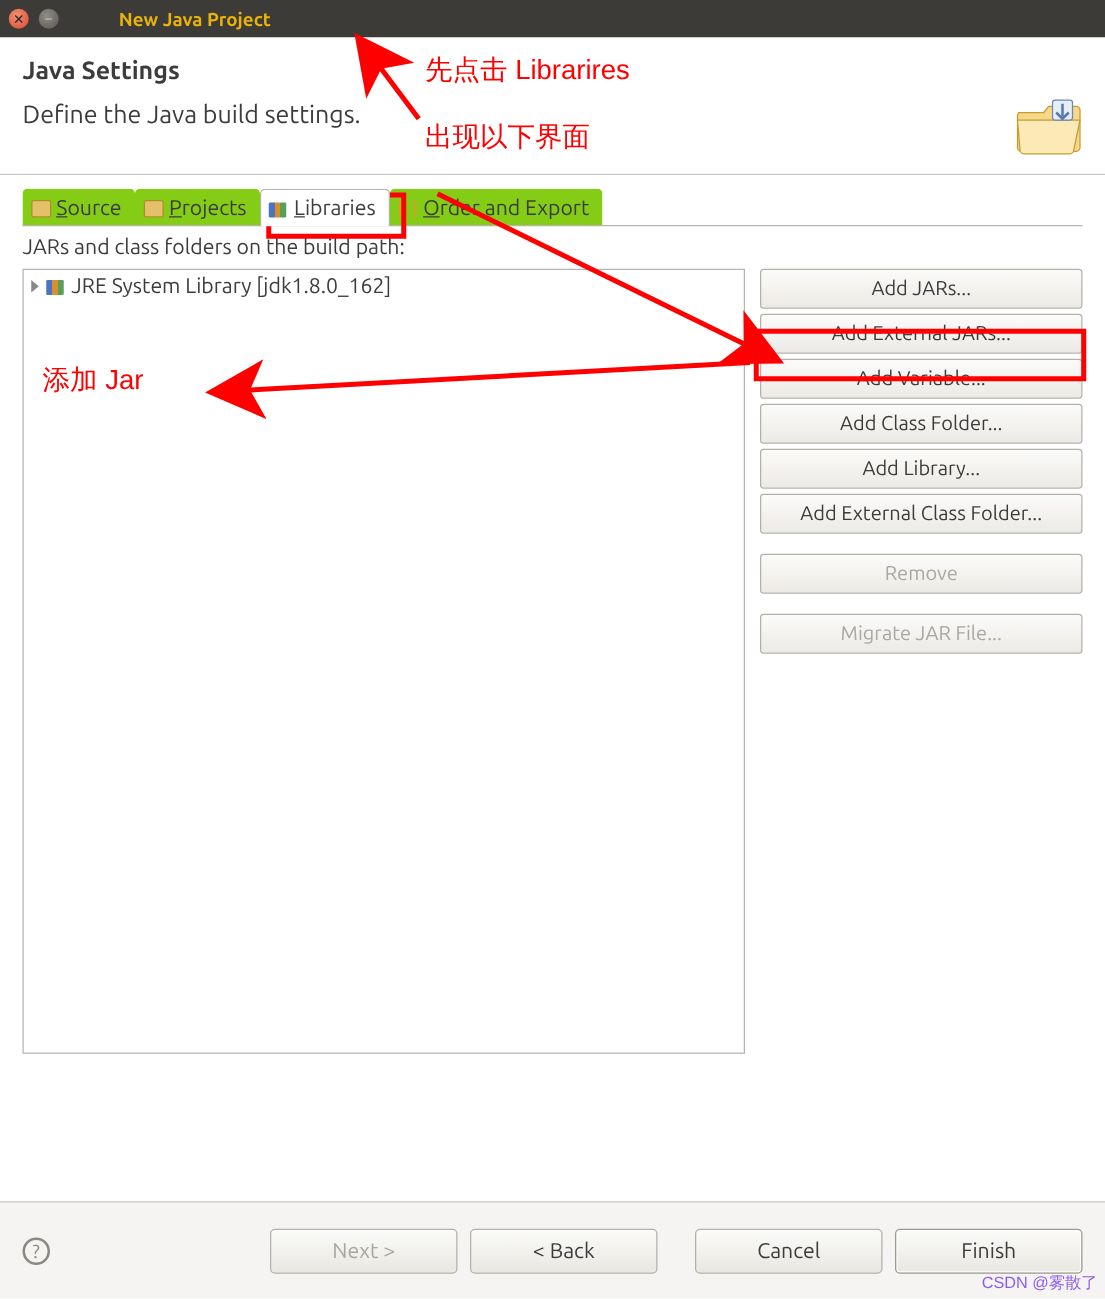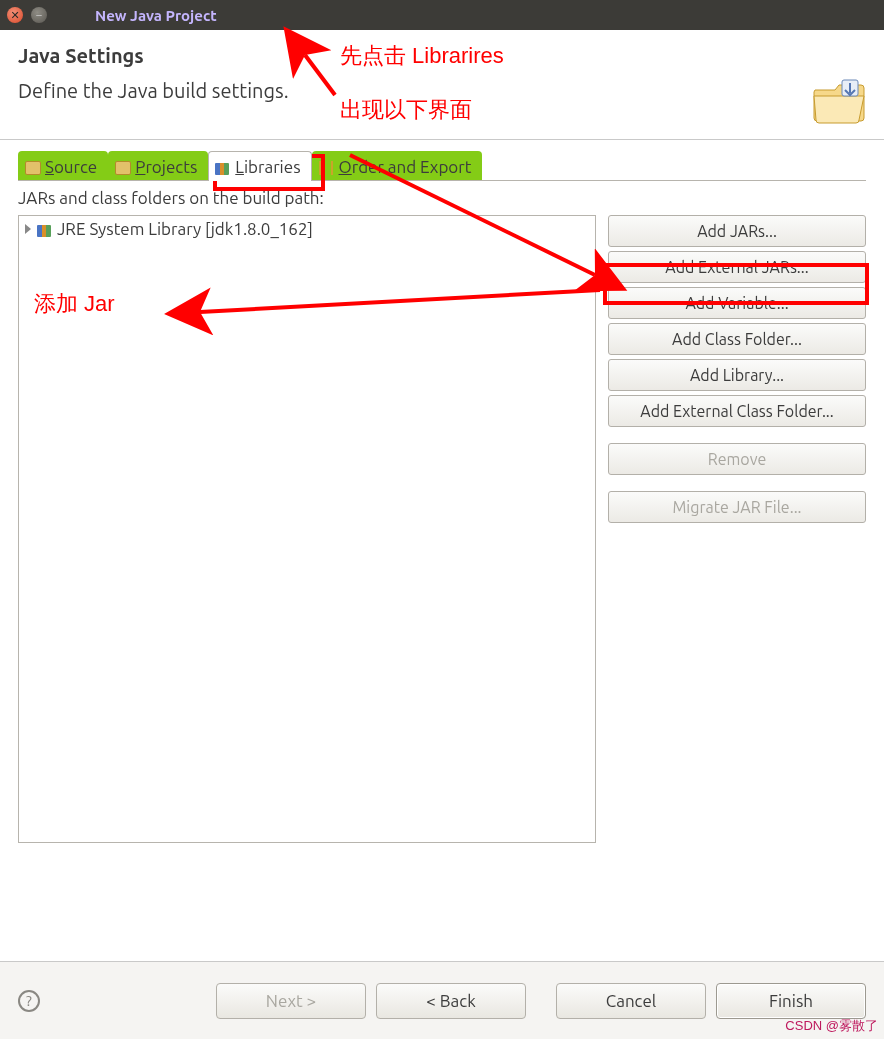--- a/index.html
+++ b/index.html
@@ -28,21 +28,21 @@
     border-radius: 50%;
     display: inline-flex;
     align-items: center;
     justify-content: center;
     font-size: 11px;
     color: #2a2926;
   }
   .btn-close { background: radial-gradient(circle at 40% 35%, #f39077, #d9492a); }
   .btn-min   { background: radial-gradient(circle at 40% 35%, #8f8d85, #595650); color:#ccc;}
   .title-text {
-    color: #c4b5fd;
+    color: #eab308;
     font-weight: bold;
     font-size: 15px;
     margin-left: 40px;
   }
   .header-area {
     padding: 14px 18px 18px 18px;
     background: #fff;
     border-bottom: 1px solid #c9c9c9;
     position: relative;
     min-height: 110px;
@@ -189,21 +189,21 @@
     box-shadow: inset 0 0 0 1px #fff;
   }
 
   
   .anno { position:absolute; color:#ff0000; font-family:"Microsoft YaHei","PingFang SC",sans-serif; font-size:22px; line-height:1.25; pointer-events:none; font-weight:520;}
   .redbox { position:absolute; border:4px solid #ff0000; pointer-events:none;}
   svg.anno-svg { position:absolute; top:0; left:0; width:884px; height:1039px; pointer-events:none; }
 
   .watermark {
     position:absolute; right:6px; bottom:4px;
-    color:#be185d; font-size:13px; font-family:sans-serif;
+    color:#8b5cf6; font-size:13px; font-family:sans-serif;
     pointer-events:none;
   }
   
   .ic-src::before{content:"";display:inline-block;width:14px;height:12px;background:#e2c16a;border:1px solid #b38b2b;border-radius:2px;}
   .ic-prj::before{content:"";display:inline-block;width:14px;height:12px;background:#e2c16a;border:1px solid #b38b2b;border-radius:2px;position:relative;}
   .ic-lib::before{content:"";display:inline-block;width:14px;height:12px;background:linear-gradient(90deg,#4a74c4 33%,#d98f2a 33% 66%,#58a05a 66%);border-radius:1px;}
   .ic-ord::before{content:"";display:inline-block;width:10px;height:14px;border-left:2px solid #caa52a;border-right:2px solid #caa52a;}
   .ic-jre::before{content:"";display:inline-block;width:14px;height:12px;background:linear-gradient(90deg,#4a74c4 33%,#d98f2a 33% 66%,#58a05a 66%);border-radius:1px;}
 </style>
 </head>

